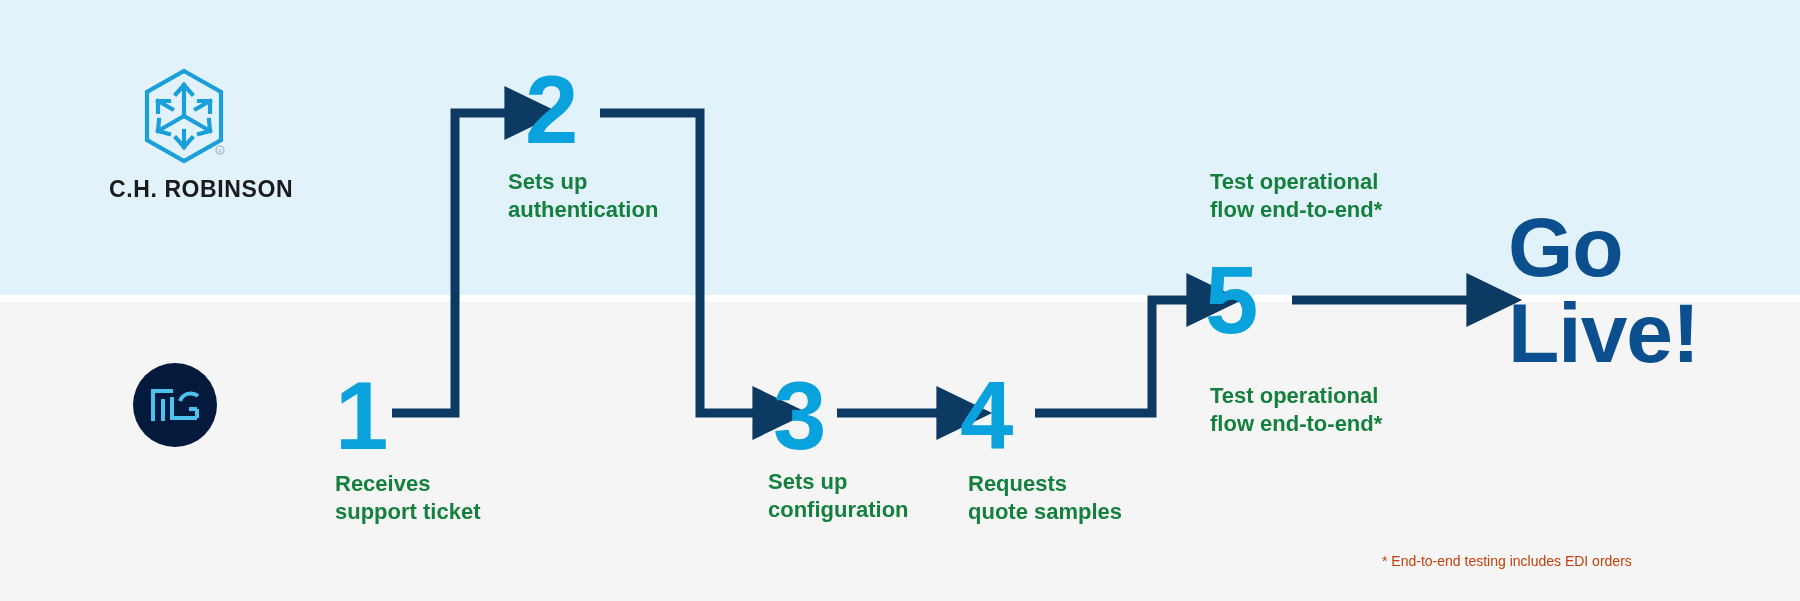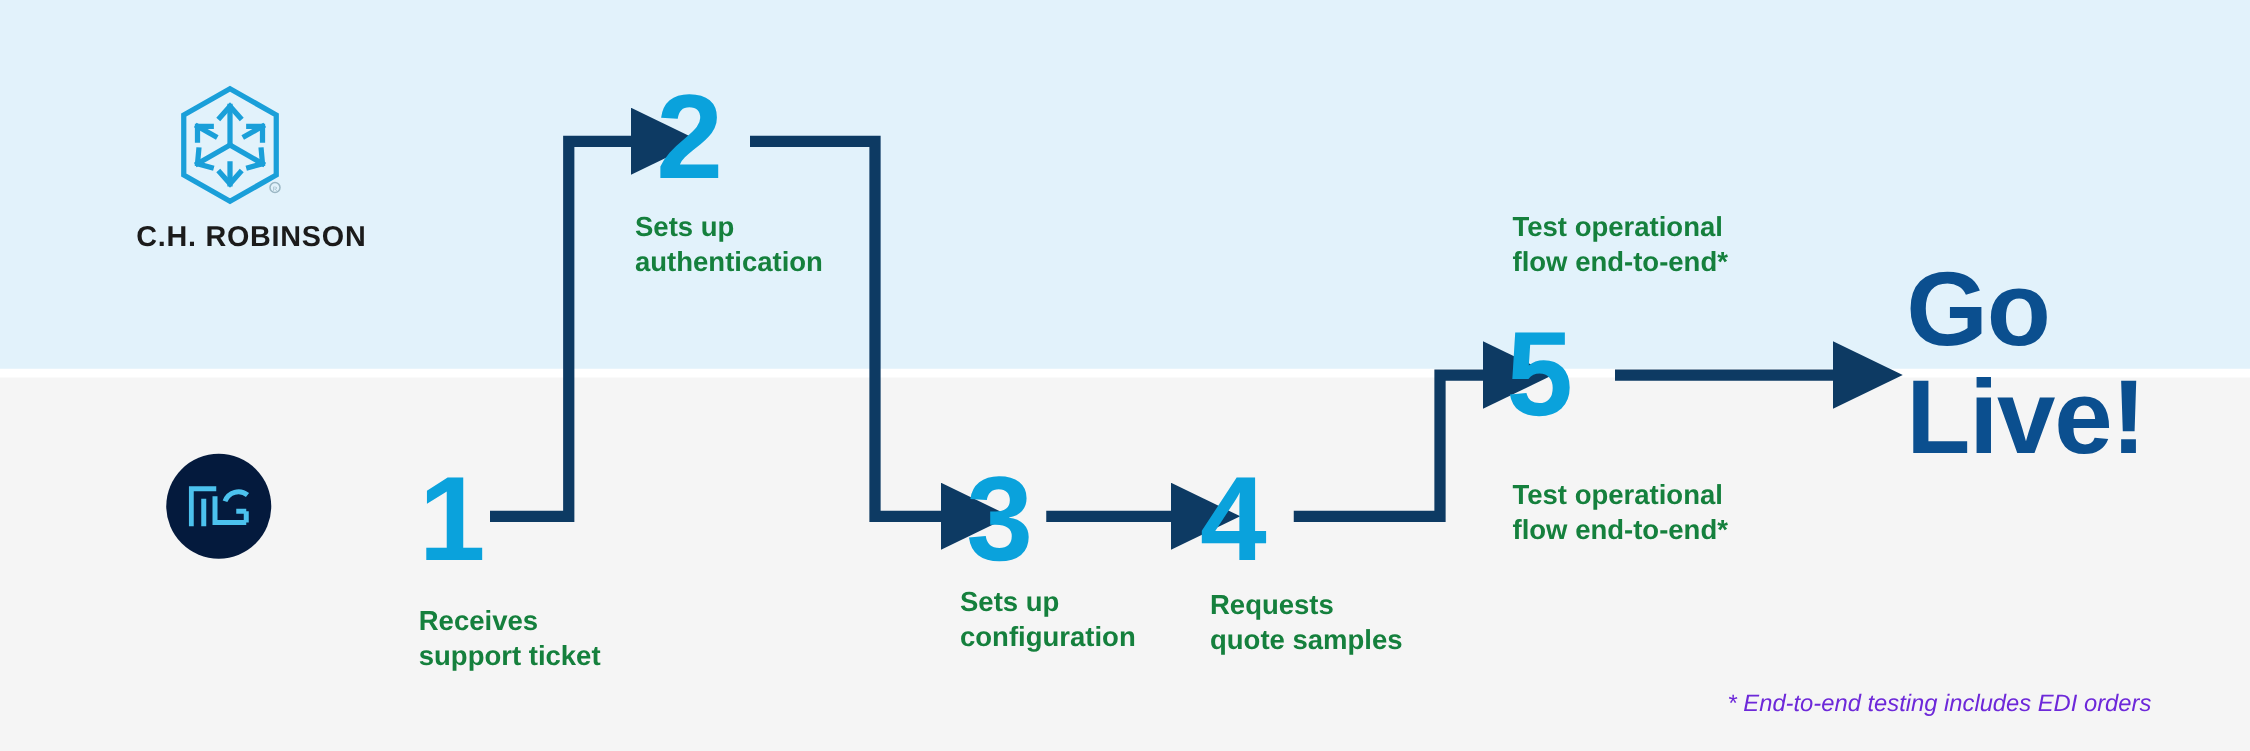--- a/index.html
+++ b/index.html
@@ -108,32 +108,30 @@
   .golive {
     position: absolute;
     left: 1508px;
     top: 205px;
     font-size: 84px;
     font-weight: bold;
     line-height: 1.02;
     color: #0b4f8f;
     white-space: pre-line;
     letter-spacing: -1px;
-    margin-left: 17px;
   }
   
   .footnote {
     position: absolute;
     left: 1382px;
     top: 553px;
-    font-size: 19px;
+    font-size: 14px;
     font-weight: normal;
-    color: #6d28d9;
+    color: #c2410c;
     white-space: nowrap;
-    font-style: italic;
   }
 </style>
 </head>
 <body>
 
 <div class="canvas">
 
   <div class="band-top"></div>
   <div class="band-bottom"></div>
 
@@ -202,21 +200,21 @@
       </svg>
     </div>
   </div>
 
   <div class="step-num" style="left:335px; top:368px;">1</div>
   <div class="step-num" style="left:525px; top:62px;">2</div>
   <div class="step-num" style="left:773px; top:368px;">3</div>
   <div class="step-num" style="left:960px; top:368px;">4</div>
   <div class="step-num" style="left:1205px; top:252px;">5</div>
 
-  <div class="step-label" style="left:335px; top:483px;">Receives
+  <div class="step-label" style="left:335px; top:470px;">Receives
 support ticket</div>
   <div class="step-label" style="left:508px; top:168px;">Sets up
 authentication</div>
   <div class="step-label" style="left:768px; top:468px;">Sets up
 configuration</div>
   <div class="step-label" style="left:968px; top:470px;">Requests
 quote samples</div>
   <div class="step-label" style="left:1210px; top:168px;">Test operational
 flow end-to-end*</div>
   <div class="step-label" style="left:1210px; top:382px;">Test operational

